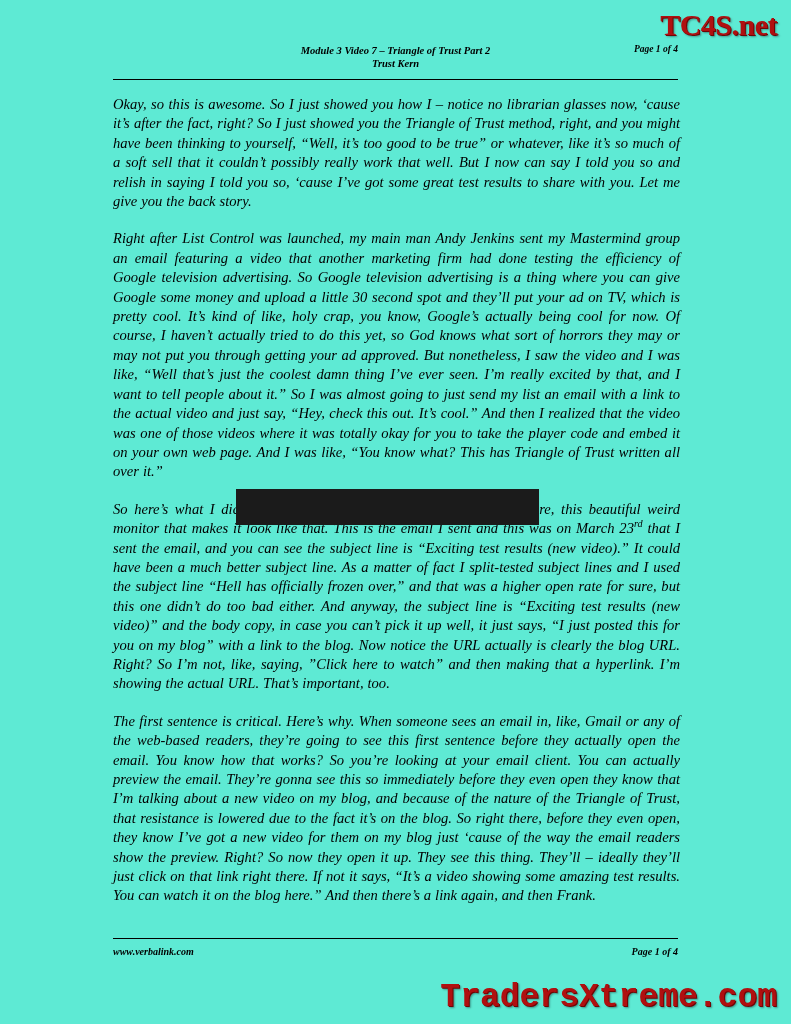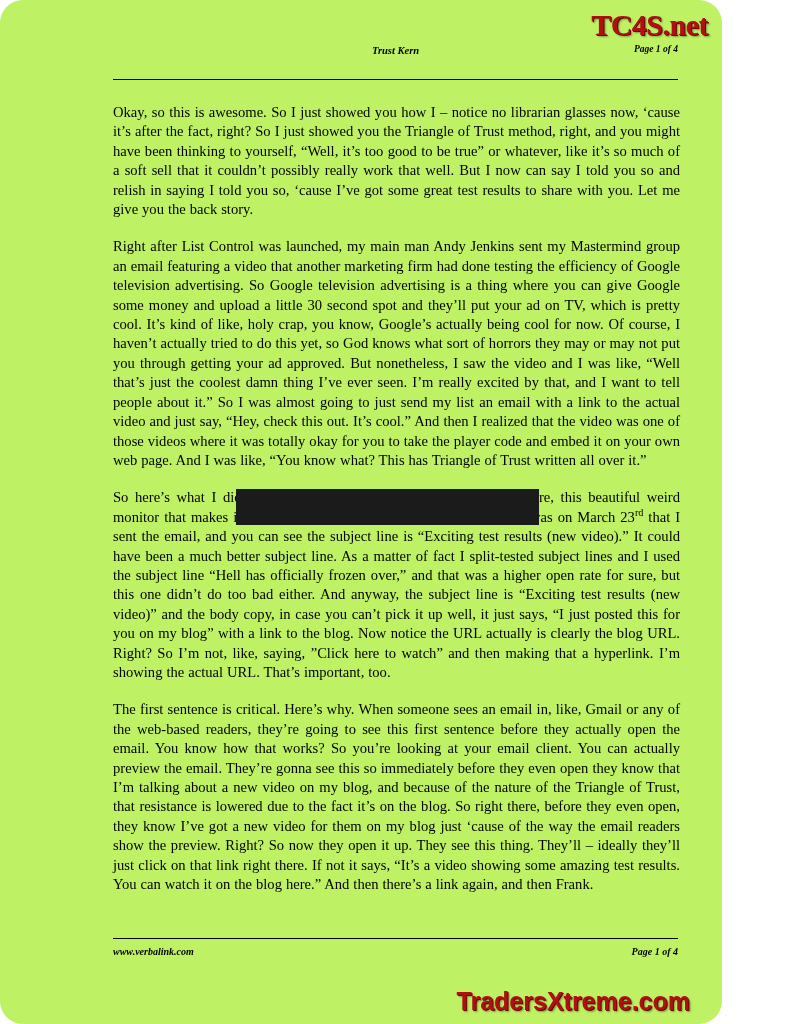--- a/index.html
+++ b/index.html
@@ -12,24 +12,23 @@
     height: 1024px;
     position: relative;
     font-family: "Liberation Serif", serif;
     color: #000000;
     overflow: hidden;
   }
 
   .page {
     position: absolute;
     top: 0; left: 0;
-    width: 722px;
+    width: 791px;
     height: 1024px;
-    background: #bef264;
-    border-radius: 23px;
+    background: #5eead4;
   }
 
   
   .wm-top {
     position: absolute;
     top: 8px;
     right: 14px;
     font-family: "Liberation Serif", serif;
     font-weight: bold;
     font-size: 30px;
@@ -75,22 +74,23 @@
   .body-col {
     position: absolute;
     top: 95px;
     left: 113px;
     width: 567px;
   }
   .para {
     font-size: 14.6px;
     line-height: 19.4px;
     text-align: justify;
-    margin: 8px 0 18px 0;
+    margin: 0 0 18px 0;
     word-spacing: 0.3px;
+    font-style: italic;
   }
   .para:last-child { margin-bottom: 0; }
   sup {
     font-size: 0.7em;
     vertical-align: super;
     line-height: 0;
   }
 
   
   .wm-center {
@@ -147,38 +147,39 @@
   .footer-right {
     position: absolute;
     right: 0;
     top: 0;
   }
 
   
   .wm-bottom {
     position: absolute;
     bottom: 8px;
-    right: 32px;
-    font-family: Liberation Sans, sans-serif;
-    font-weight: bold;
-    font-size: 25px;
+    right: 14px;
+    font-family: Liberation Mono, monospace;
+    font-weight: bold;
+    font-size: 33px;
     color: #b01010;
     text-shadow: 1px 1px 0 #6f0505, 2px 2px 2px rgba(0,0,0,0.35);
     white-space: nowrap;
   }
 </style>
 </head>
 <body>
 
 <div class="page">
 
   <div class="wm-top">TC4S.net</div>
 
   <div class="header">
     <div class="header-center">
+      <div>Module 3 Video 7 – Triangle of Trust Part 2</div>
       <div>Trust Kern</div>
     </div>
     <div class="header-page">Page 1 of 4</div>
   </div>
 
   <div class="rule-top"></div>
 
   <div class="body-col">
     <p class="para">Okay, so this is awesome.  So I just showed you how I – notice no librarian glasses now, ‘cause it’s after the fact, right?  So I just showed you the Triangle of Trust method, right, and you might have been thinking to yourself, “Well, it’s too good to be true” or whatever, like it’s so much of a soft sell that it couldn’t possibly really work that well.  But I now can say I told you so and relish in saying I told you so, ‘cause I’ve got some great test results to share with you.  Let me give you the back story.</p>
     <p class="para">Right after List Control was launched, my main man Andy Jenkins sent my Mastermind group an email featuring a video that another marketing firm had done testing the efficiency of Google television advertising.  So Google television advertising is a thing where you can give Google some money and upload a little 30 second spot and they’ll put your ad on TV, which is pretty cool.  It’s kind of like, holy crap, you know, Google’s actually being cool for now.  Of course, I haven’t actually tried to do this yet, so God knows what sort of horrors they may or may not put you through getting your ad approved.  But nonetheless, I saw the video and I was like, “Well that’s just the coolest damn thing I’ve ever seen.  I’m really excited by that, and I want to tell people about it.”  So I was almost going to just send my list an email with a link to the actual video and just say, “Hey, check this out.  It’s cool.”  And then I realized that the video was one of those videos where it was totally okay for you to take the player code and embed it on your own web page.  And I was like, “You know what?  This has Triangle of Trust written all over it.”</p>

